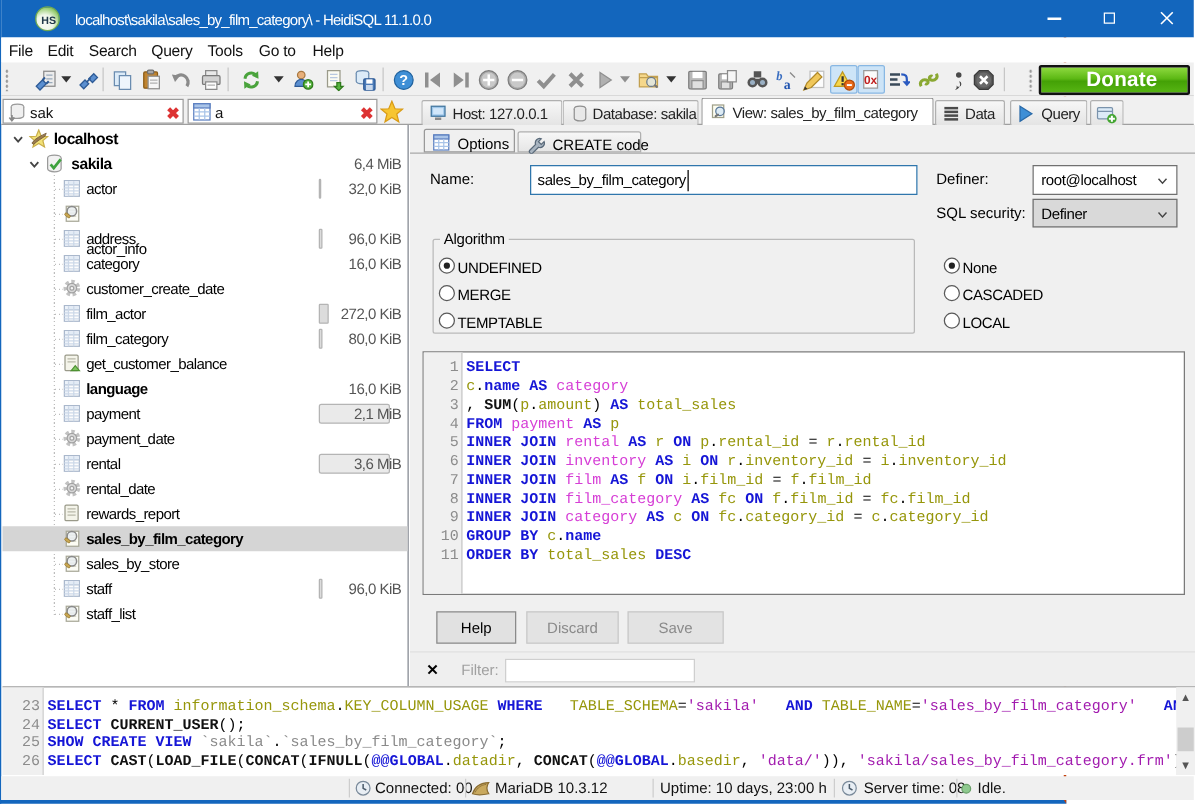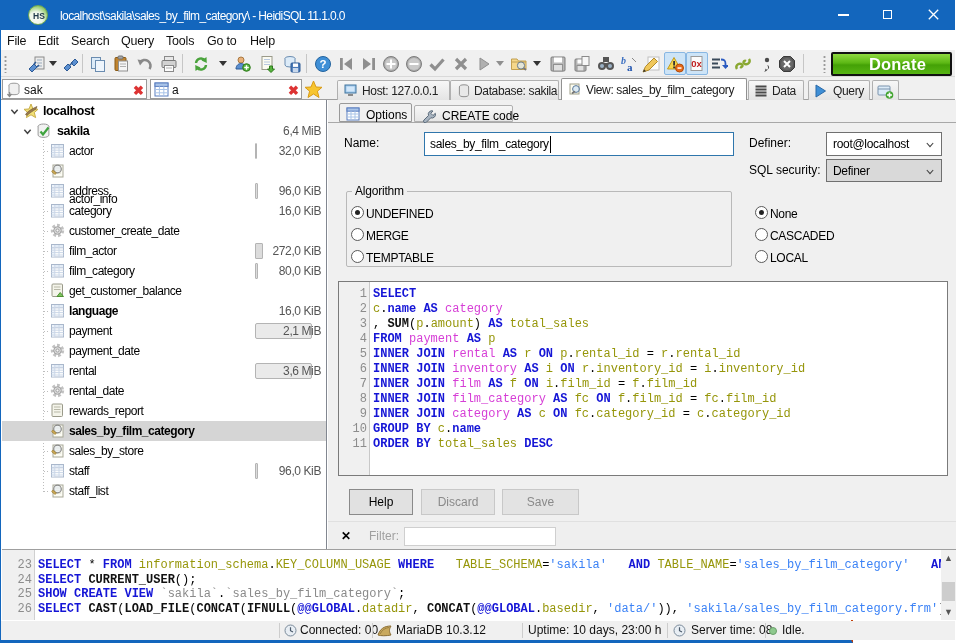--- a/index.html
+++ b/index.html
@@ -75,21 +75,21 @@
 
 #editor { position:absolute; left:10px; top:181px; width:610px; height:195px; background:#fff; border:1px solid #7a7a7a; }
 #egutter { position:absolute; left:0; top:0; width:31px; height:100%; background:#f0f0f0; border-right:1px solid #c8c8c8; }
 .eline { position:absolute; left:0; width:100%; height:15px; font-family:"Liberation Mono", monospace; font-size:12px; white-space:pre; }
 .eline .no { position:absolute; width:28px; text-align:right; color:#8c8c8c; }
 .eline .code { position:absolute; left:34px; }
 .kw { color:#1515d6; font-weight:bold; }
 .tbl { color:#d63ed6; }
 .idn { color:#96960a; }
 .fn { color:#111; font-weight:bold; }
-.str { color:#3b82f6; }
+.str { color:#a21caf; }
 .bt { color:#8a8a8a; }
 
 
 .btn { position:absolute; top:389px; height:26px; font-size:12px; text-align:center; }
 #bhelp { left:21px; width:64px; background:#e1e1e1; border:1px solid #8a8a8a; color:#000; }
 #bdiscard { left:93px; width:74px; background:#e3e3e3; border:1px solid #c8c8c8; color:#8a8a8a; }
 #bsave { left:174px; width:77px; background:#e3e3e3; border:1px solid #c8c8c8; color:#8a8a8a; }
 .btn span { position:absolute; width:100%; left:0; top:5px; }
 
 

